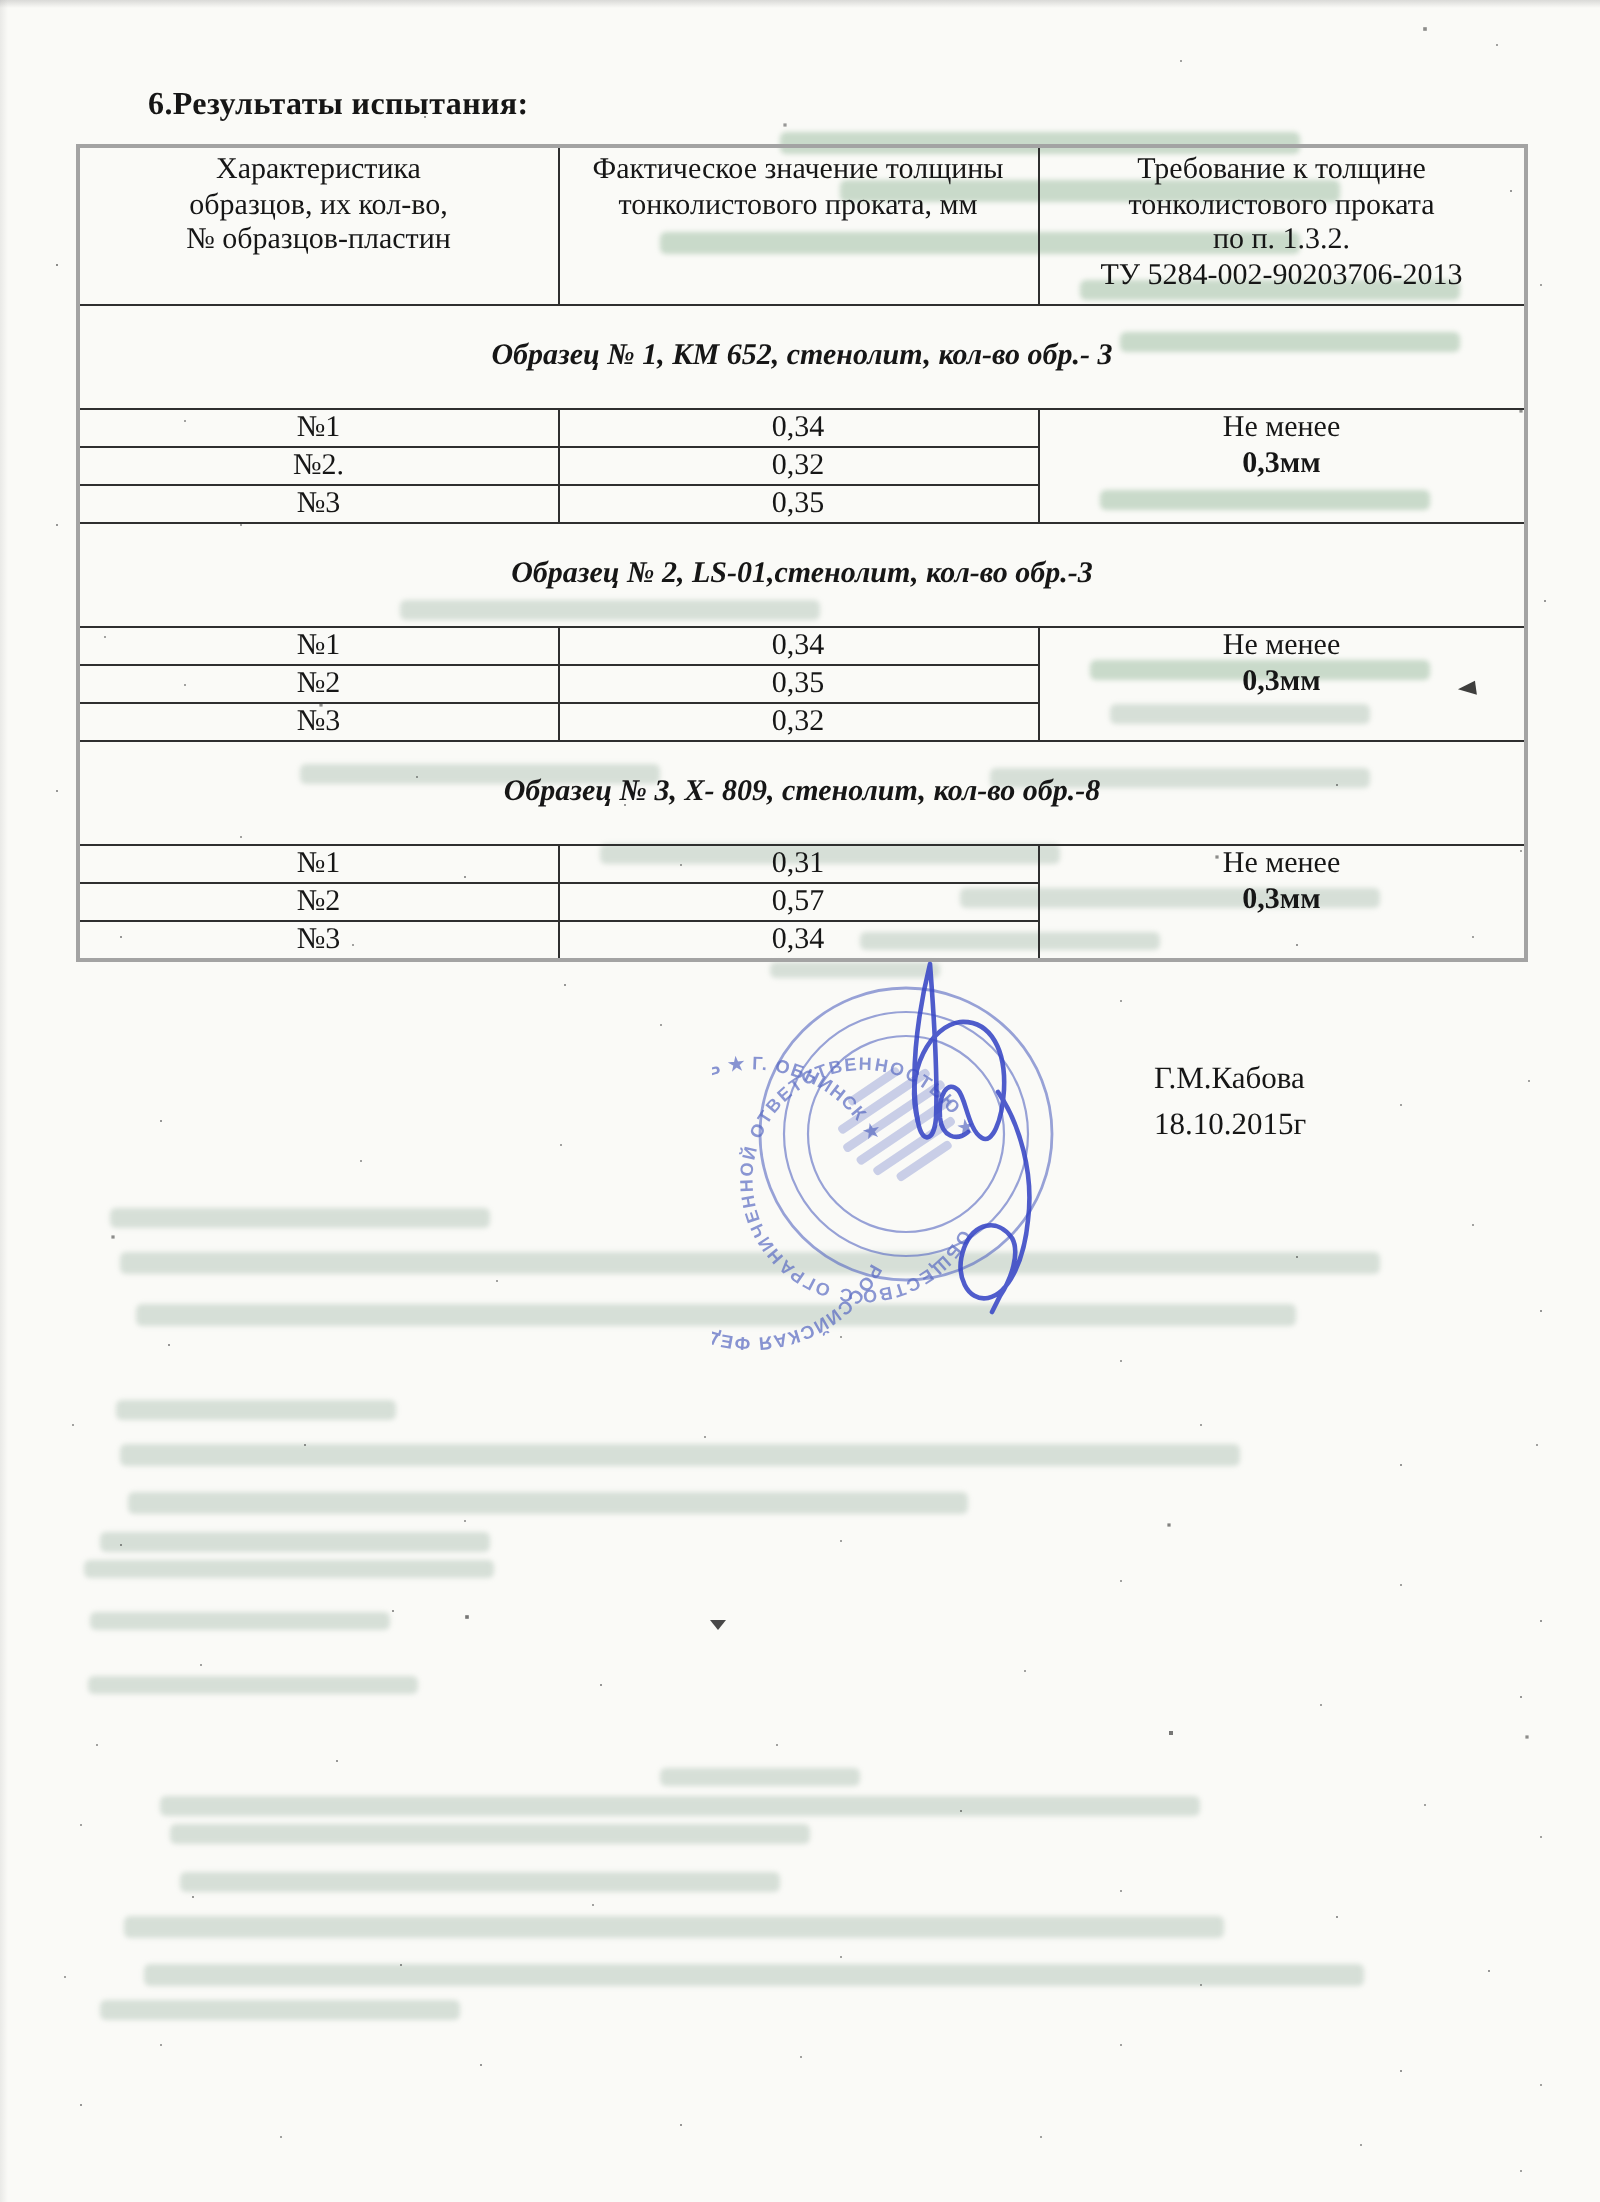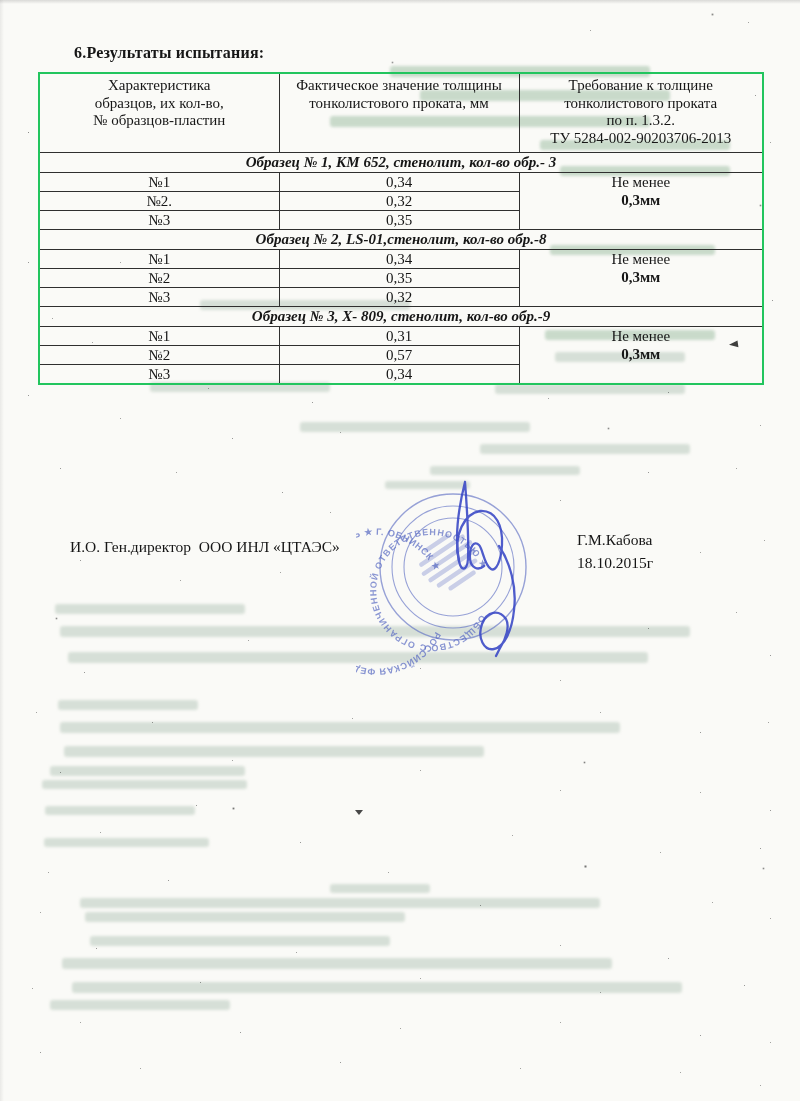--- a/index.html
+++ b/index.html
@@ -75,31 +75,31 @@
       680px 1072px 0 0 rgba(30,30,30,.4), 40px 1052px 0 0 rgba(30,30,30,.45),
       760px 1085px 0 0 rgba(30,30,30,.4);
   }
 
   .title{position:absolute;left:74px;top:44px;
     font-size:16px;font-weight:bold;letter-spacing:.2px;}
 
   table.results{
     position:absolute;left:38px;top:72px;width:724px;
     border-collapse:collapse;table-layout:fixed;
-    border:2px solid #22c55e;
+    border:2px solid #a3a3a3;
   }
   table.results th, table.results td{border:1px solid #2f2f2f;}
   table.results th{
     font-weight:normal;font-size:15px;line-height:17.5px;
     vertical-align:top;text-align:center;padding:3px 6px 5px;
     white-space:pre-line;
   }
   tr.band td{
     font-weight:bold;font-style:italic;font-size:15px;
-    text-align:center;height:19px;line-height:19px;padding:0;
+    text-align:center;height:19px;line-height:19px;padding:16px;
   }
   tr.data td{
     font-size:15px;text-align:center;height:18px;line-height:18px;padding:0;
   }
   td.req{vertical-align:top;text-align:center;padding-top:0;}
   td.req .r2{font-weight:bold;}
 
   .signer-title{position:absolute;left:70px;top:538px;font-size:15.5px;white-space:pre;}
   .signer-name{position:absolute;left:577px;top:531px;font-size:15.5px;font-family:Liberation Serif, serif;}
   .sign-date{position:absolute;left:577px;top:554px;font-size:15.5px;}
@@ -192,41 +192,41 @@
     <tr class="data">
       <td>№2.</td>
       <td>0,32</td>
     </tr>
     <tr class="data">
       <td>№3</td>
       <td>0,35</td>
     </tr>
 
     <tr class="band">
-      <td colspan="3">Образец № 2, LS-01,стенолит, кол-во обр.-8</td>
+      <td colspan="3">Образец № 2, LS-01,стенолит, кол-во обр.-3</td>
     </tr>
     <tr class="data">
       <td>№1</td>
       <td>0,34</td>
       <td class="req" rowspan="3">
         <div class="r1">Не менее</div>
         <div class="r2">0,3мм</div>
       </td>
     </tr>
     <tr class="data">
       <td>№2</td>
       <td>0,35</td>
     </tr>
     <tr class="data">
       <td>№3</td>
       <td>0,32</td>
     </tr>
 
     <tr class="band">
-      <td colspan="3">Образец № 3, Х- 809, стенолит, кол-во обр.-9</td>
+      <td colspan="3">Образец № 3, Х- 809, стенолит, кол-во обр.-8</td>
     </tr>
     <tr class="data">
       <td>№1</td>
       <td>0,31</td>
       <td class="req" rowspan="3">
         <div class="r1">Не менее</div>
         <div class="r2">0,3мм</div>
       </td>
     </tr>
     <tr class="data">
@@ -236,21 +236,20 @@
     <tr class="data">
       <td>№3</td>
       <td>0,34</td>
     </tr>
     </tbody>
   </table>
 
   <div class="cursor-arrow"></div>
   <div class="tri-speck"></div>
 
-  <div class="signer-title">И.О. Ген.директор  ООО ИНЛ «ЦТАЭС»</div>
   <div class="signer-name">Г.М.Кабова</div>
   <div class="sign-date">18.10.2015г</div>
 
   <div class="stamp-wrap">
     <svg width="206" height="210" viewBox="0 0 206 210">
       <defs>
         <path id="ring-outer" d="M 79.7,165.7 a 67,67 0 1 1 0.02,-0.04"></path>
         <path id="ring-inner" d="M 124.5,148.6 a 55,55 0 1 1 0.02,-0.04"></path>
       </defs>
       <g opacity="0.62">

